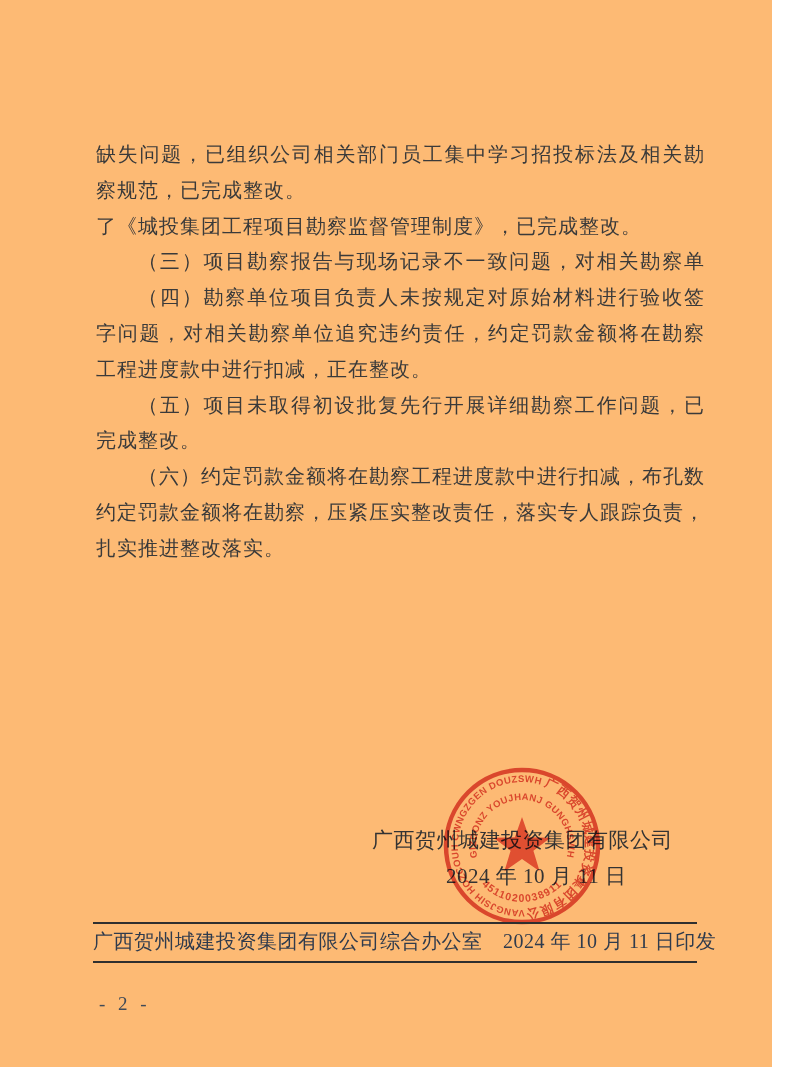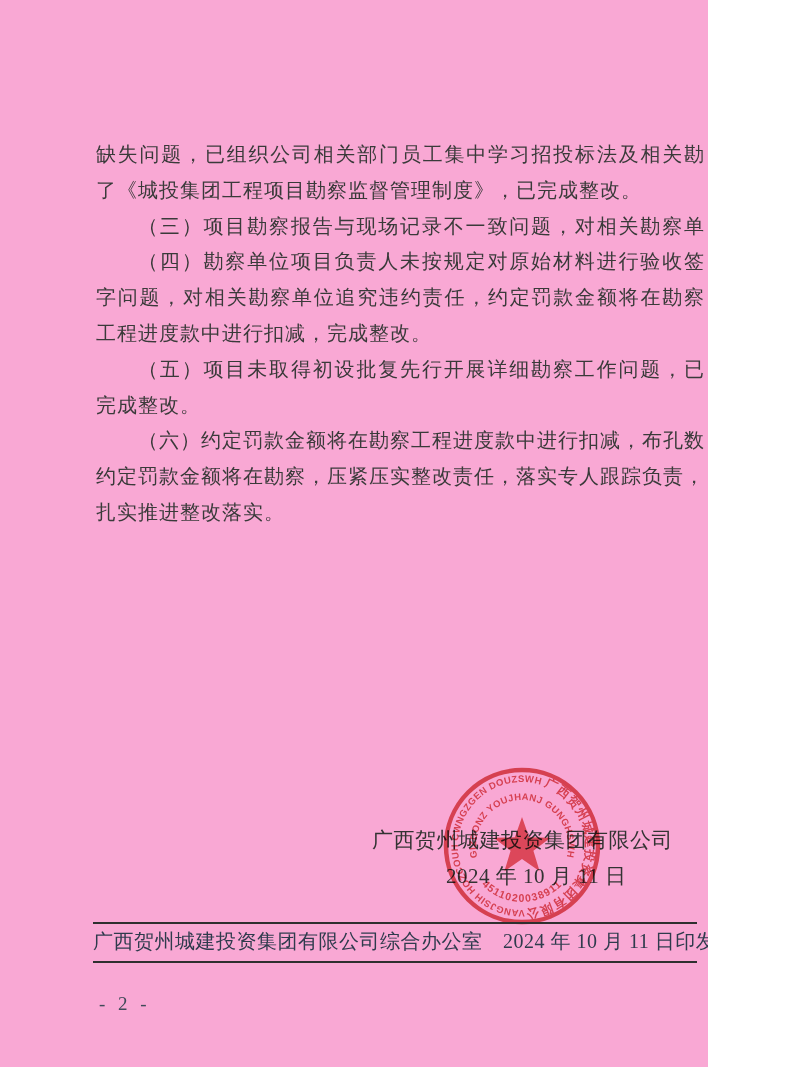--- a/index.html
+++ b/index.html
@@ -2,23 +2,23 @@
 <html><head>
 <meta charset="utf-8">
 <style>
   html, body {
     margin: 0;
     padding: 0;
     background: #ffffff;
   }
   .page {
     position: relative;
-    width: 708px;
+    width: 772px;
     height: 1067px;
-    background: #f9a8d4;
+    background: #fdba74;
     overflow: hidden;
     font-family: "Liberation Serif", "DejaVu Serif", serif;
     color: #3a3a3a;
   }
   
   .body-text {
     position: absolute;
     left: 96px;
     top: 137px;
     width: 608px;
@@ -117,25 +117,26 @@
     white-space: nowrap;
   }
 </style>
 </head>
 <body>
 
 <div class="page">
 
   <div class="body-text">
     <div class="line j">缺失问题，已组织公司相关部门员工集中学习招投标法及相关勘</div>
+    <div class="line">察规范，已完成整改。</div>
     <div class="line">了《城投集团工程项目勘察监督管理制度》，已完成整改。</div>
     <div class="line j ind">（三）项目勘察报告与现场记录不一致问题，对相关勘察单</div>
     <div class="line j ind">（四）勘察单位项目负责人未按规定对原始材料进行验收签</div>
     <div class="line j">字问题，对相关勘察单位追究违约责任，约定罚款金额将在勘察</div>
-    <div class="line">工程进度款中进行扣减，完成整改。</div>
+    <div class="line">工程进度款中进行扣减，正在整改。</div>
     <div class="line j ind">（五）项目未取得初设批复先行开展详细勘察工作问题，已</div>
     <div class="line">完成整改。</div>
     <div class="line j ind">（六）约定罚款金额将在勘察工程进度款中进行扣减，布孔数</div>
     <div class="line j">约定罚款金额将在勘察，压紧压实整改责任，落实专人跟踪负责，</div>
     <div class="line">扎实推进整改落实。</div>
   </div>
 
   <div class="sig-company">广西贺州城建投资集团有限公司</div>
   <div class="sig-date">2024 年 10 月 11 日</div>
 

